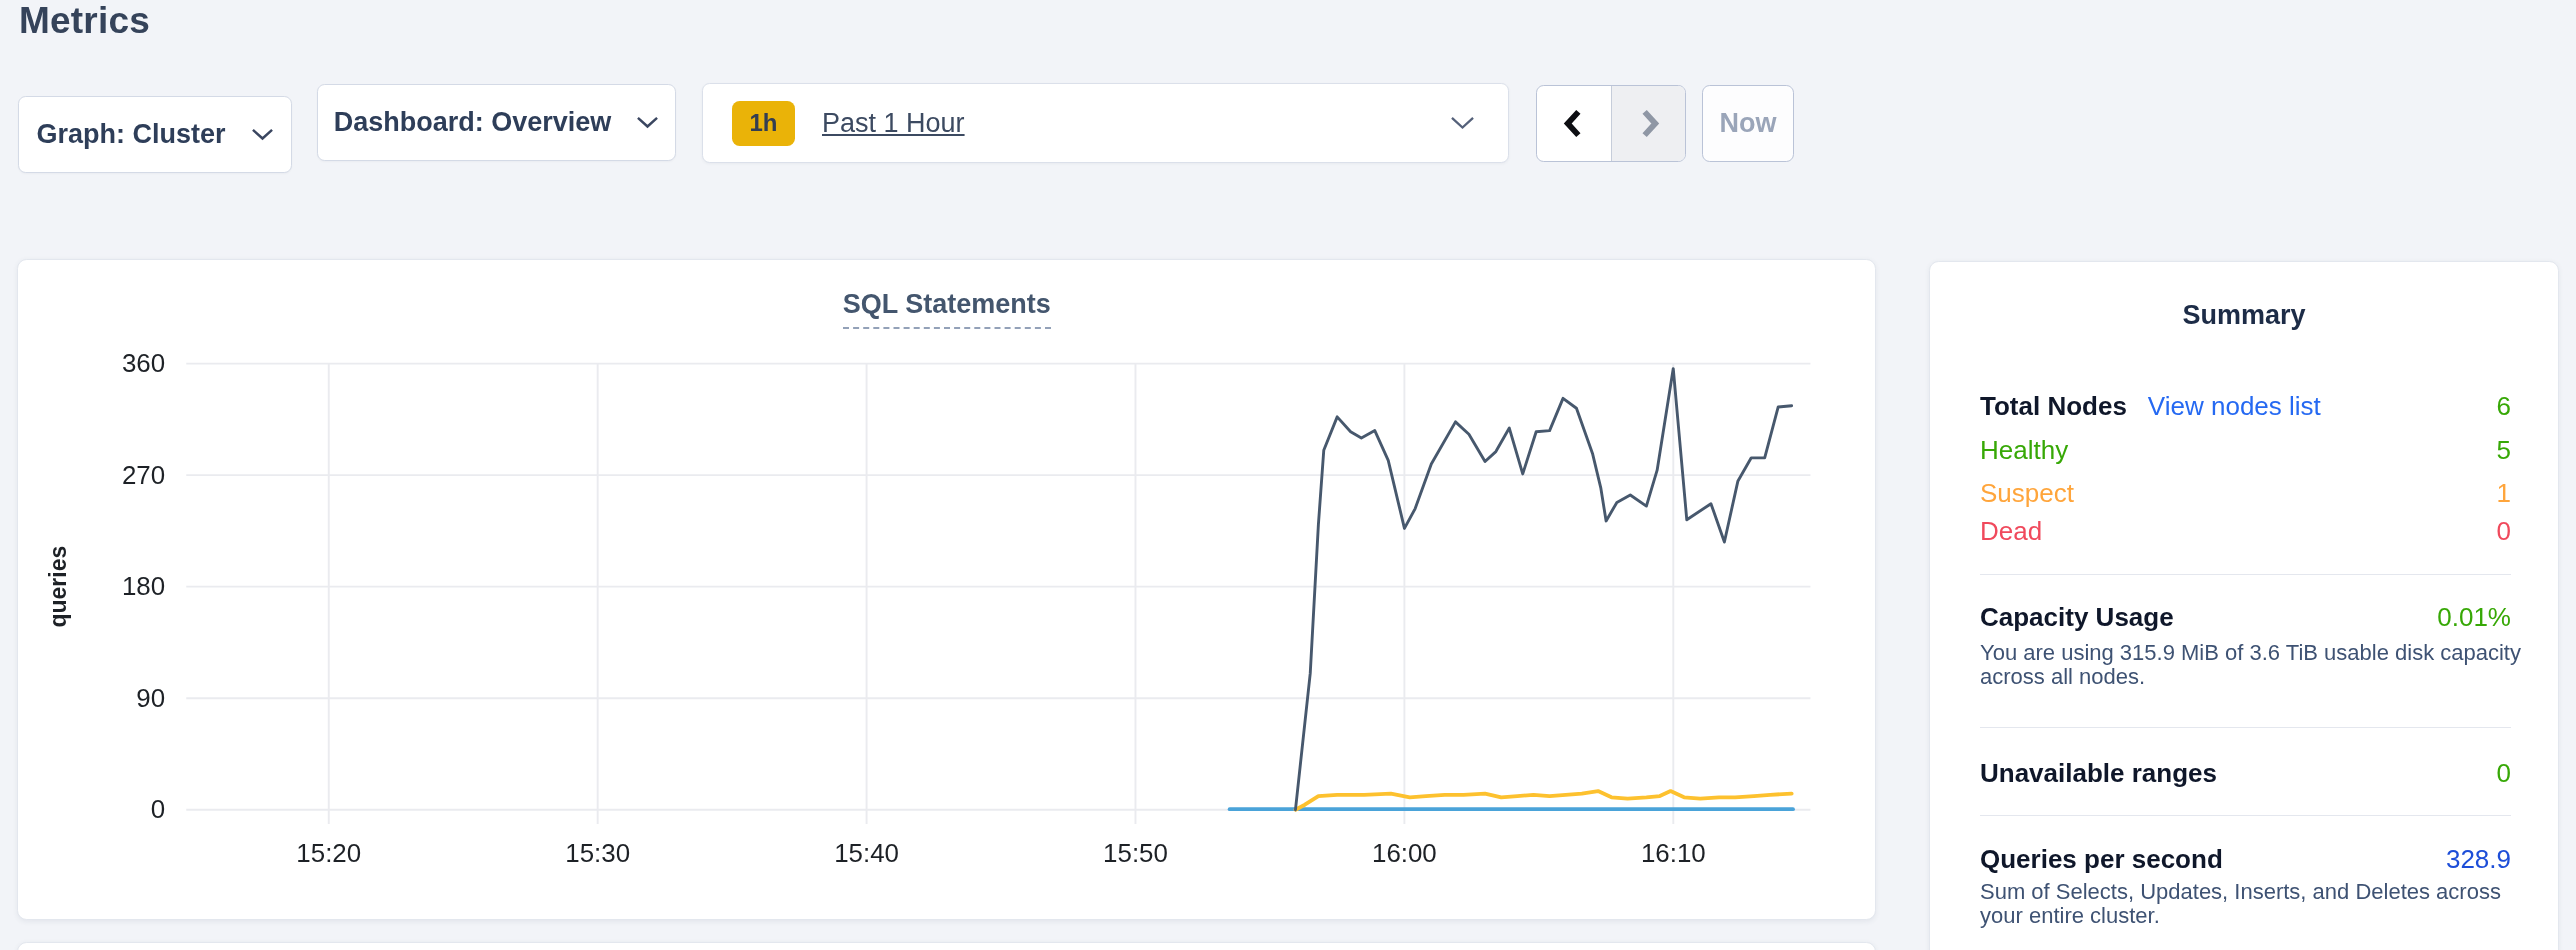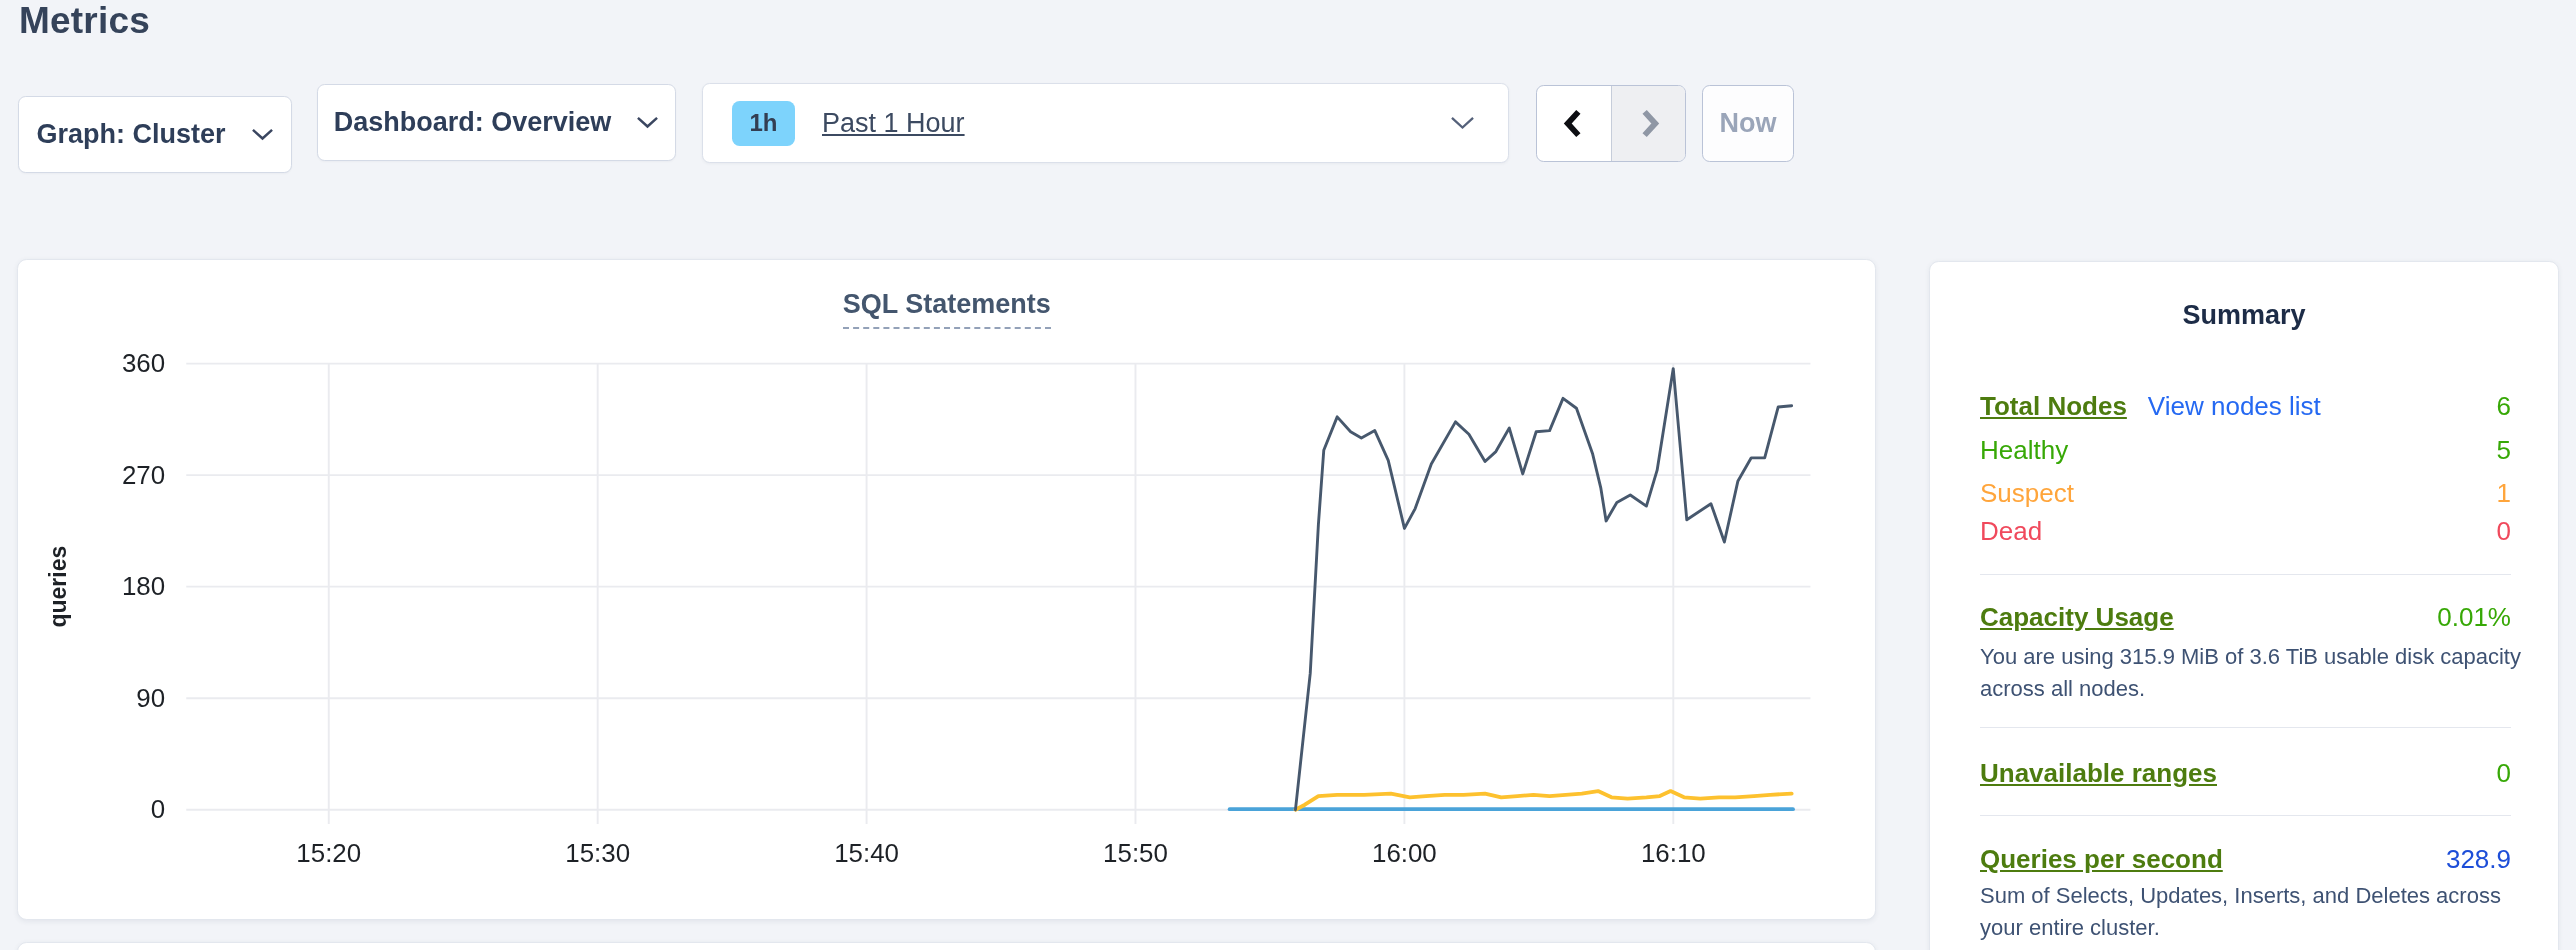--- a/index.html
+++ b/index.html
@@ -27,21 +27,21 @@
   .tbtn .lbl { font-size: 27px; font-weight: 700; color: #2e3e59; }
   .graph-dd { left: 18px;  width: 274px; margin-top: 12px; }
   .dash-dd  { left: 317px; width: 359px; }
   .timebox {
     position: absolute; left: 702px; top: 83px; width: 807px; height: 80px;
     background: #fff; border: 1.9px solid #dbe0ea; border-radius: 7.7px;
     display: flex; align-items: center; padding-left: 29px;
     box-shadow: 0 1px 2.9px rgba(40,50,80,.05); cursor: pointer;
   }
   .time-badge {
-    width: 63px; height: 45px; background: #7dd3fc; border-radius: 7.7px;
+    width: 63px; height: 45px; background: #eab308; border-radius: 7.7px;
     display: flex; align-items: center; justify-content: center;
     font-size: 24px; font-weight: 700; color: #333e52;
   }
   .time-label { margin-left: 27px; font-size: 27px; color: #3c4a61; text-decoration: underline; }
   .timebox .chev { position: absolute; right: 33px; }
   .arrow-group {
     position: absolute; left: 1536px; top: 85px; width: 150px; height: 77px;
     border: 1.9px solid #bac3d7; border-radius: 7.7px; overflow: hidden;
     display: flex; background: #fff;
   }
@@ -75,27 +75,27 @@
   svg text { font-family: "Liberation Sans", sans-serif; }
   
   .summary-title {
     position: absolute; top: 38px; left: 0; width: 100%; text-align: center;
     font-size: 27px; font-weight: 700; color: #1d2c47;
   }
   .srow {
     position: absolute; left: 50px; right: 47px; height: 38px;
     display: flex; align-items: center; font-size: 26px; line-height: 38px;
   }
-  .srow .bold { font-weight: 700; color: #4d7c0f; text-decoration: underline; }
+  .srow .bold { font-weight: 700; color: #0f172a; }
   .srow .link { margin-left: 21px; cursor: pointer; text-decoration: none; }
   .srow .val { margin-left: auto; }
   .divider { position: absolute; left: 50px; right: 47px; height: 0; border-top: 1.9px solid #e4e7ee; }
   .spara {
     position: absolute; left: 50px; width: 561px;
-    font-size: 22px; line-height: 32px; color: #3e5273;
+    font-size: 22px; line-height: 24px; color: #3e5273;
   }
 </style>
 </head>
 <body>
 
 <div class="page-title">Metrics</div>
 
 <div class="tbtn graph-dd">
   <span class="lbl">Graph: Cluster</span>
   <svg width="23" height="13.4" viewBox="0 0 24 14">

